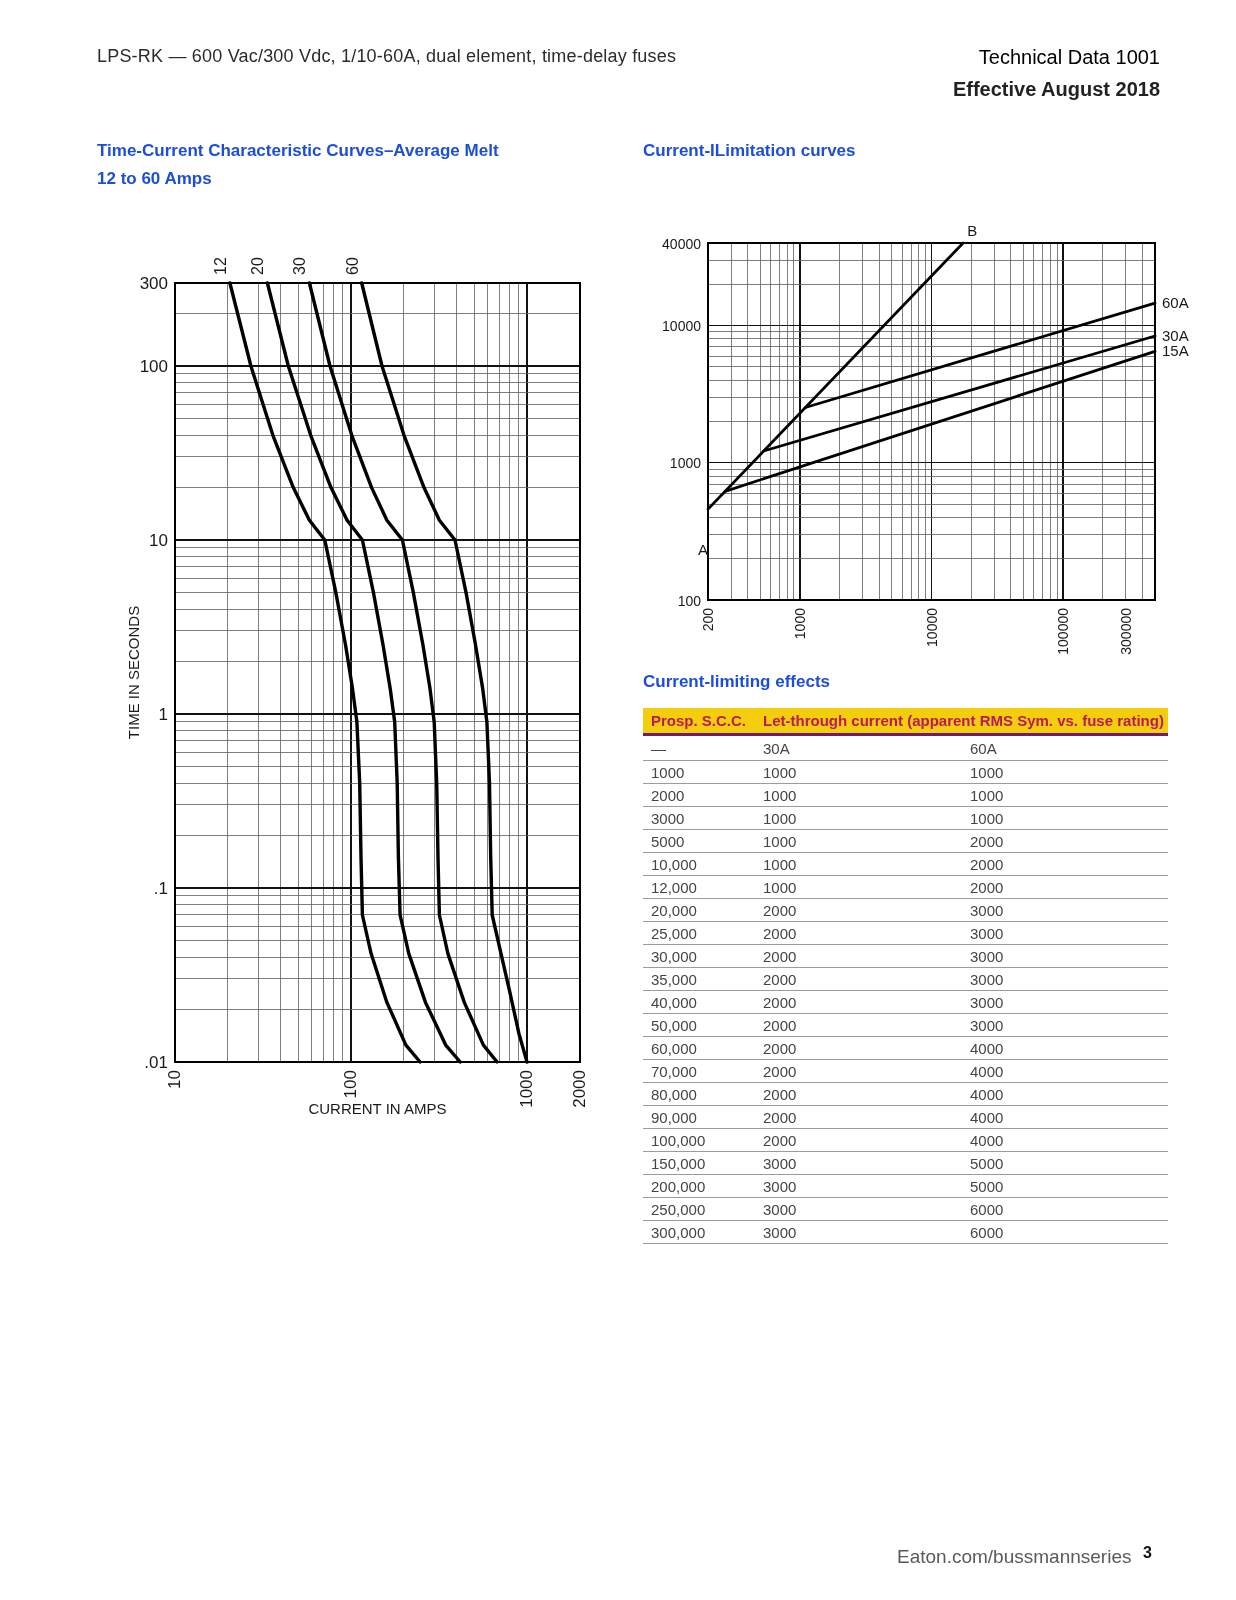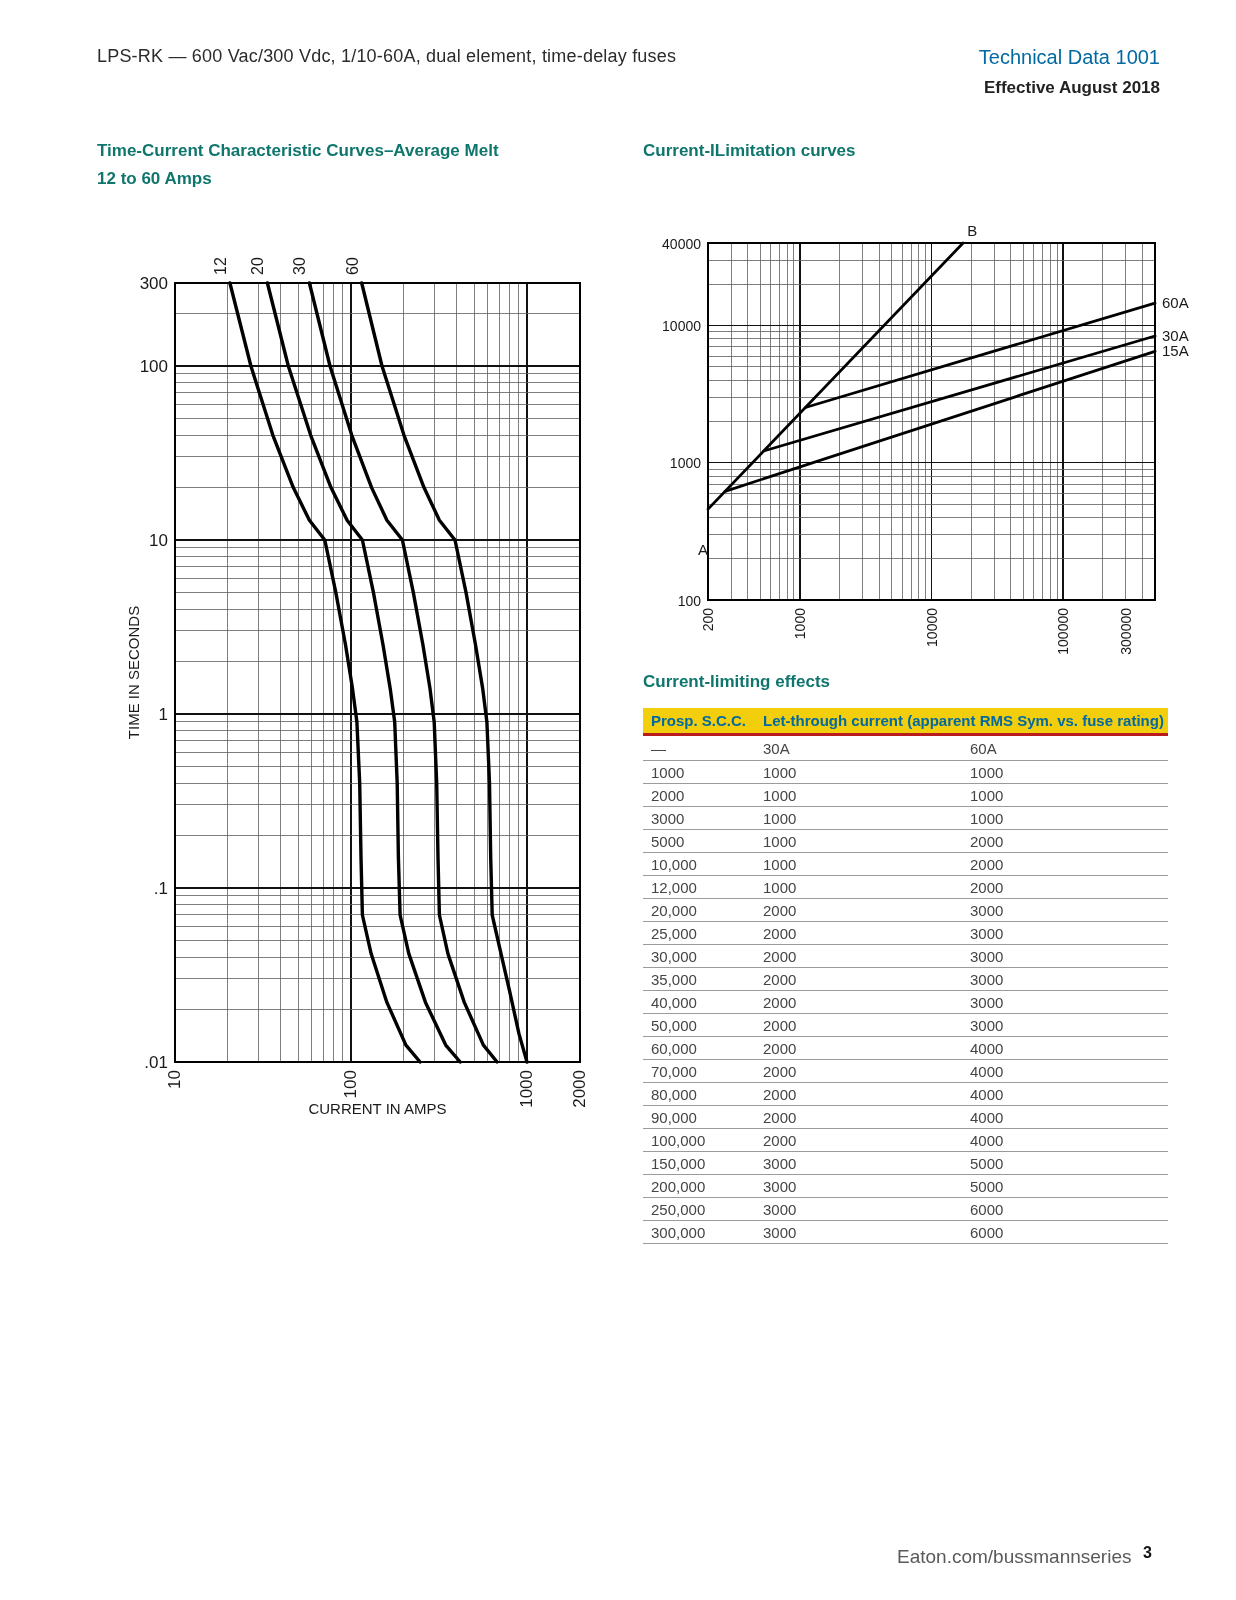--- a/index.html
+++ b/index.html
@@ -1,30 +1,30 @@
 <!DOCTYPE html>
 <html><head>
 <meta charset="utf-8">
 <style>
   html,body{margin:0;padding:0;background:#ffffff;}
   body{width:1236px;height:1600px;position:relative;font-family:"Liberation Sans",sans-serif;color:#231f20;overflow:hidden;}
   .abs{position:absolute;}
   .hdr-title{left:97px;top:46px;font-size:18px;font-weight:400;color:#2b2b2b;letter-spacing:.2px;}
-  .hdr-doc{right:76px;top:46px;font-size:20px;font-weight:400;color:#0369a1;text-align:right;}
-  .hdr-eff{right:76px;top:78px;font-size:17px;font-weight:700;color:#222;text-align:right;}
-  .sec-title{font-size:17px;font-weight:700;color:#0f766e;}
+  .hdr-doc{right:76px;top:46px;font-size:20px;font-weight:400;color:#000000;text-align:right;}
+  .hdr-eff{right:76px;top:78px;font-size:20px;font-weight:700;color:#222;text-align:right;}
+  .sec-title{font-size:17px;font-weight:700;color:#1d4ed8;}
   .lc-t1{left:97px;top:141px;}
   .lc-t2{left:97px;top:169px;}
   .rc-t{left:643px;top:141px;}
   .tbl-title{left:643px;top:672px;}
   svg{position:absolute;overflow:visible;}
   svg text{font-family:"Liberation Sans",sans-serif;fill:#1a1a1a;}
   
   .cl-table{left:643px;top:708px;width:525px;}
-  .cl-head{background:#F2CE0D;border-bottom:3px solid #b91c1c;height:25px;display:flex;align-items:center;font-weight:700;font-size:15px;color:#0369a1;}
+  .cl-head{background:#F2CE0D;border-bottom:3px solid #701a75;height:25px;display:flex;align-items:center;font-weight:700;font-size:15px;color:#be185d;}
   .cl-head .c1{width:120px;padding-left:8px;box-sizing:border-box;}
   .cl-head .c2{flex:1;}
   .trow{display:flex;align-items:center;height:22px;border-bottom:1px solid #9b9b9b;font-size:15px;color:#454545;}
   .trow.subhead{height:24px;}
   .trow .c1{width:120px;padding-left:8px;box-sizing:border-box;}
   .trow .c2{width:207px;}
   .trow .c3{flex:1;}
   .footer-url{left:897px;top:1546px;font-size:19px;color:#5a5a5a;}
   .footer-page{left:1143px;top:1544px;font-size:16px;font-weight:700;color:#111;}
 </style>

